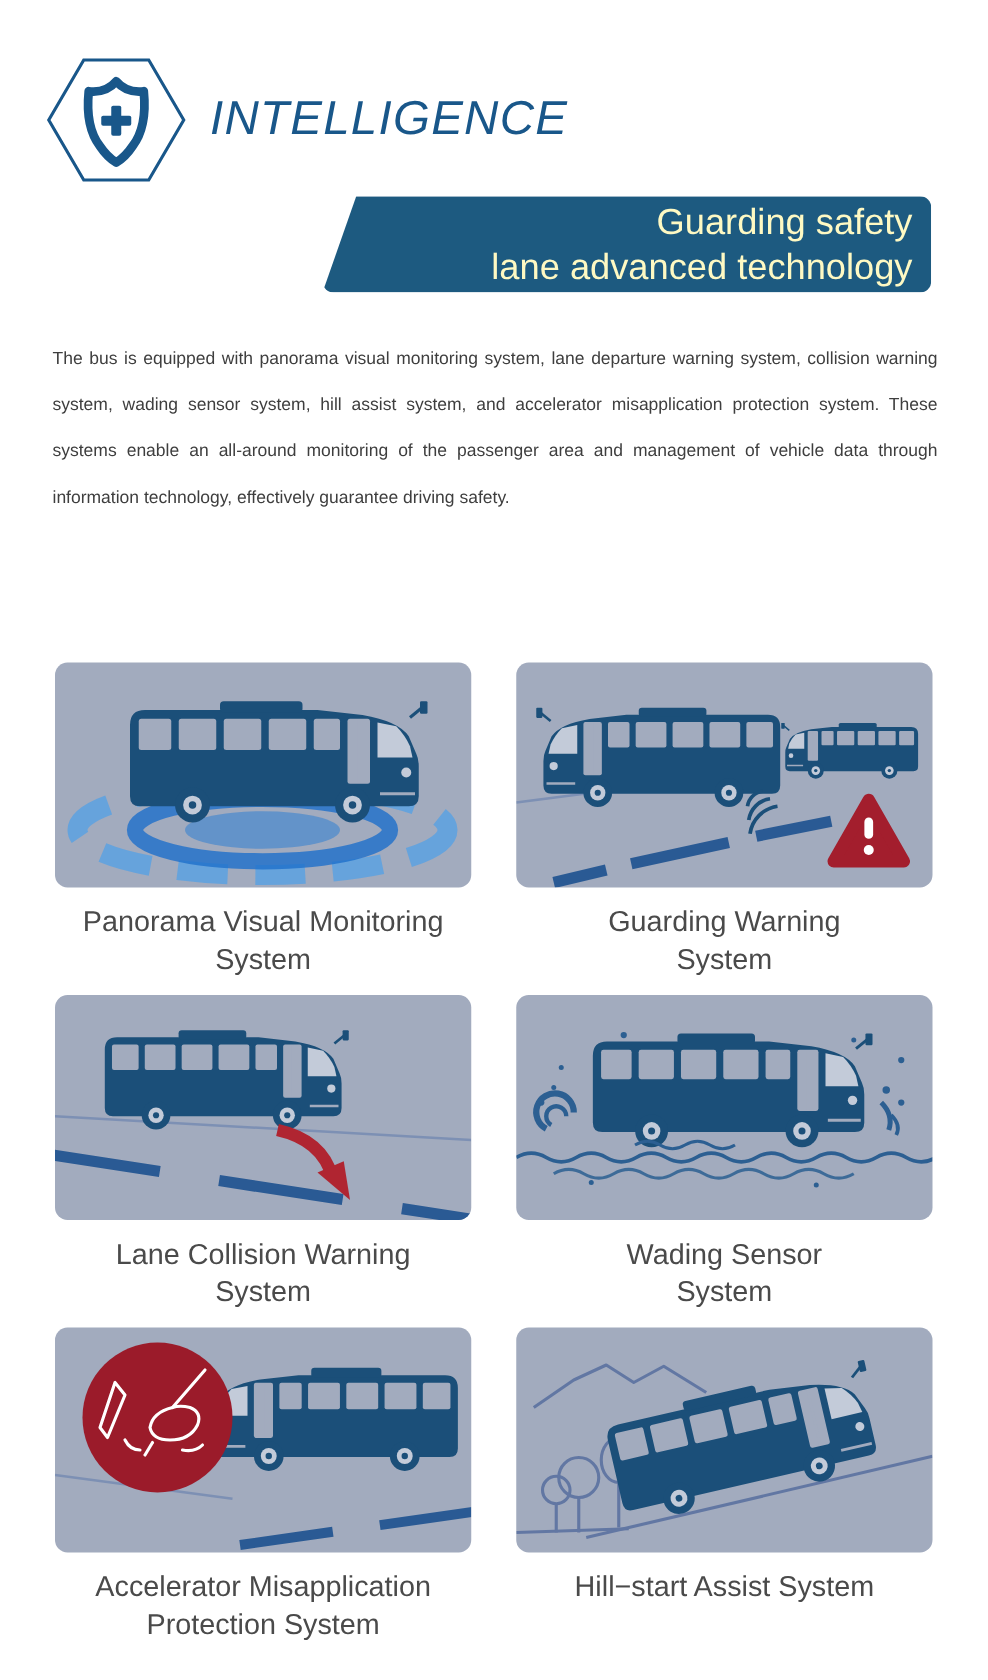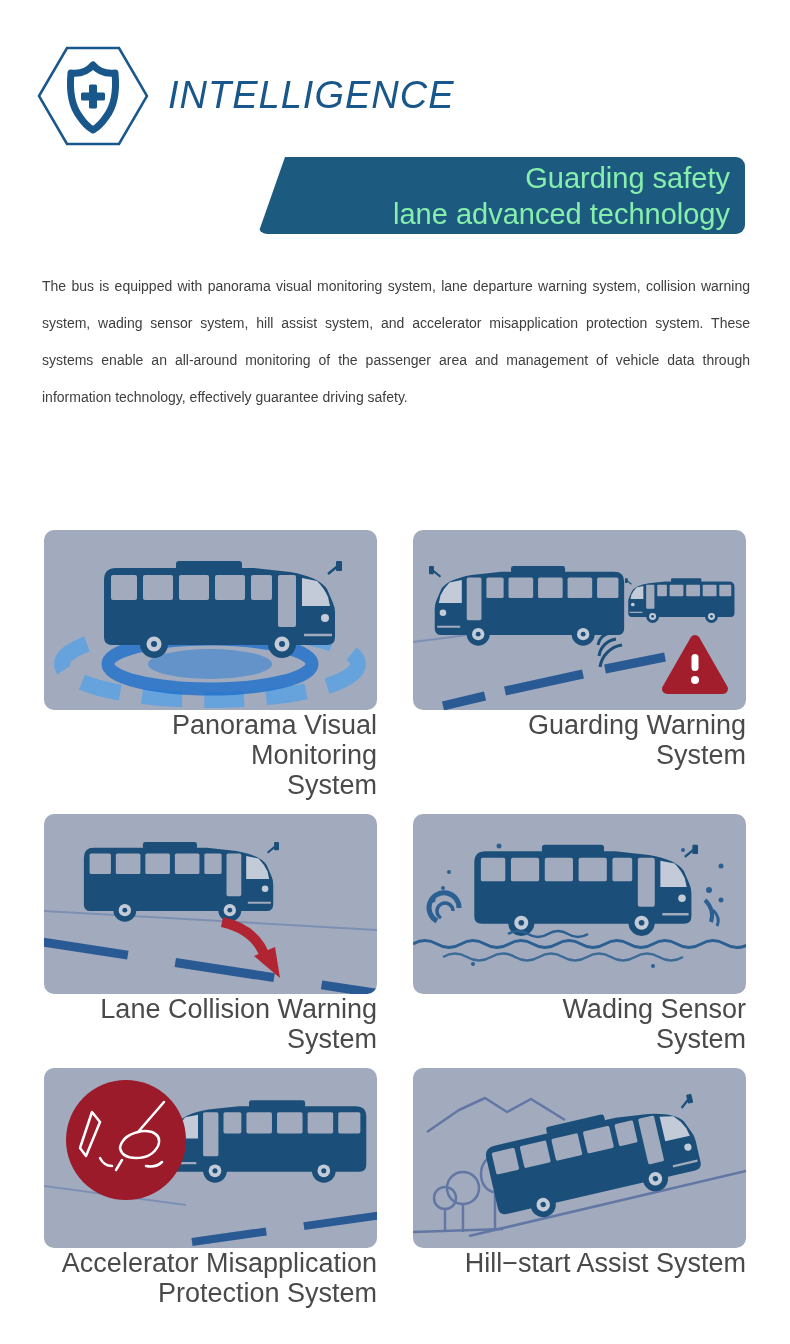--- a/index.html
+++ b/index.html
@@ -13,30 +13,30 @@
   body{font-family:"Liberation Sans",sans-serif;background:#fff}
   .page{position:relative;width:790px;height:1344px;background:#fff;overflow:hidden}
 
   .header-icon{position:absolute;left:36px;top:42px}
   .page-title{position:absolute;left:168px;top:74px;font-size:38px;font-weight:normal;
     font-style:italic;color:var(--brand-blue);letter-spacing:1px}
 
   .banner{position:absolute;left:258px;top:157px;width:487px;height:77px;
     background:var(--banner-blue);border-radius:9px;
     clip-path:polygon(27px 0,100% 0,100% 100%,0 100%);
-    color:#86efac;text-align:right;padding:3px 15px 0 0;font-size:29px;line-height:36px}
+    color:#fef9c3;text-align:right;padding:3px 15px 0 0;font-size:29px;line-height:36px}
 
   .intro{position:absolute;left:42px;top:268px;width:708px;font-size:14px;
     line-height:37px;color:var(--text-gray);text-align:justify}
 
   .grid{position:absolute;left:44px;top:530px;display:grid;
     grid-template-columns:333px 333px;column-gap:36px;row-gap:14px}
   .card{width:333px;height:180px;background:var(--card-bg);border-radius:10px;overflow:hidden}
   .card svg{display:block}
-  .caption{text-align:right;font-size:27px;line-height:30px;
+  .caption{margin-top:12px;text-align:center;font-size:23px;line-height:30px;
     color:var(--caption-gray)}
   .cap-line{display:block}
 
   
   .bb{fill:var(--bus-navy)}
   .bw{fill:var(--card-bg)}
   .bg2{fill:#c3cbd9}
   .bl{stroke:var(--card-bg);stroke-width:2.5}
   .bl2{stroke:var(--bus-navy);stroke-width:2.5;fill:none}
   .thin{stroke:var(--line-light);stroke-width:2;fill:none}

